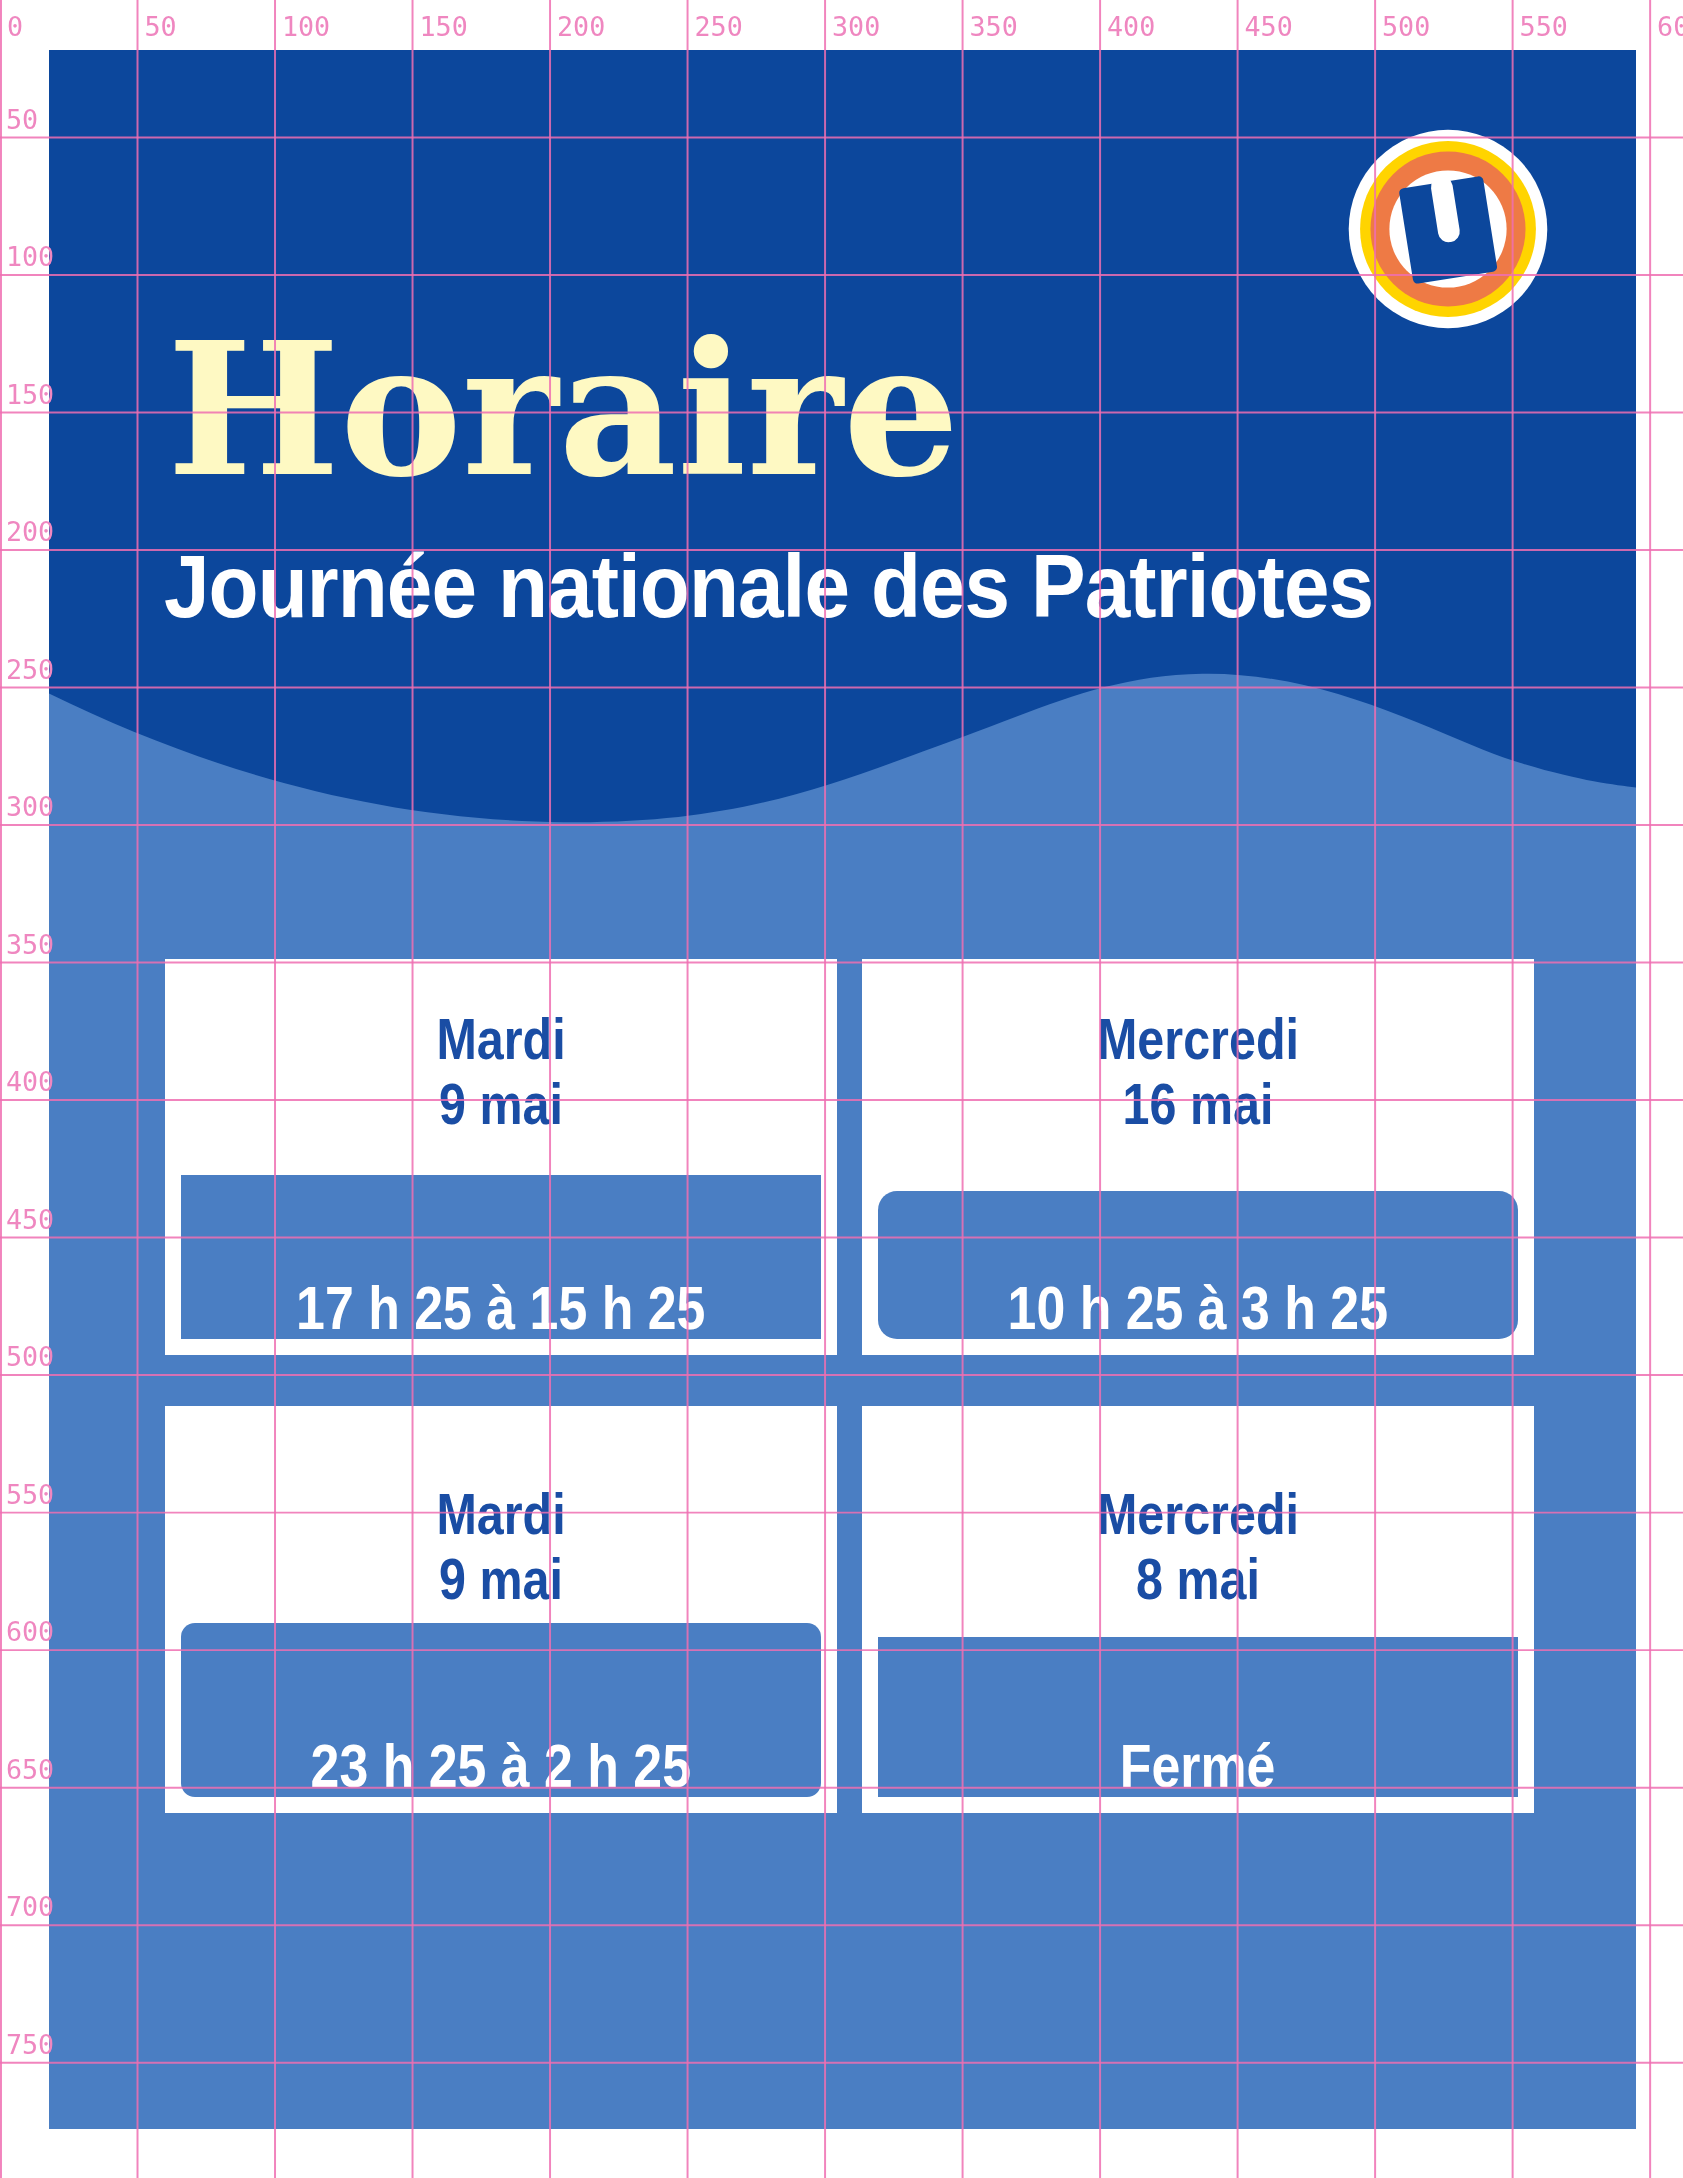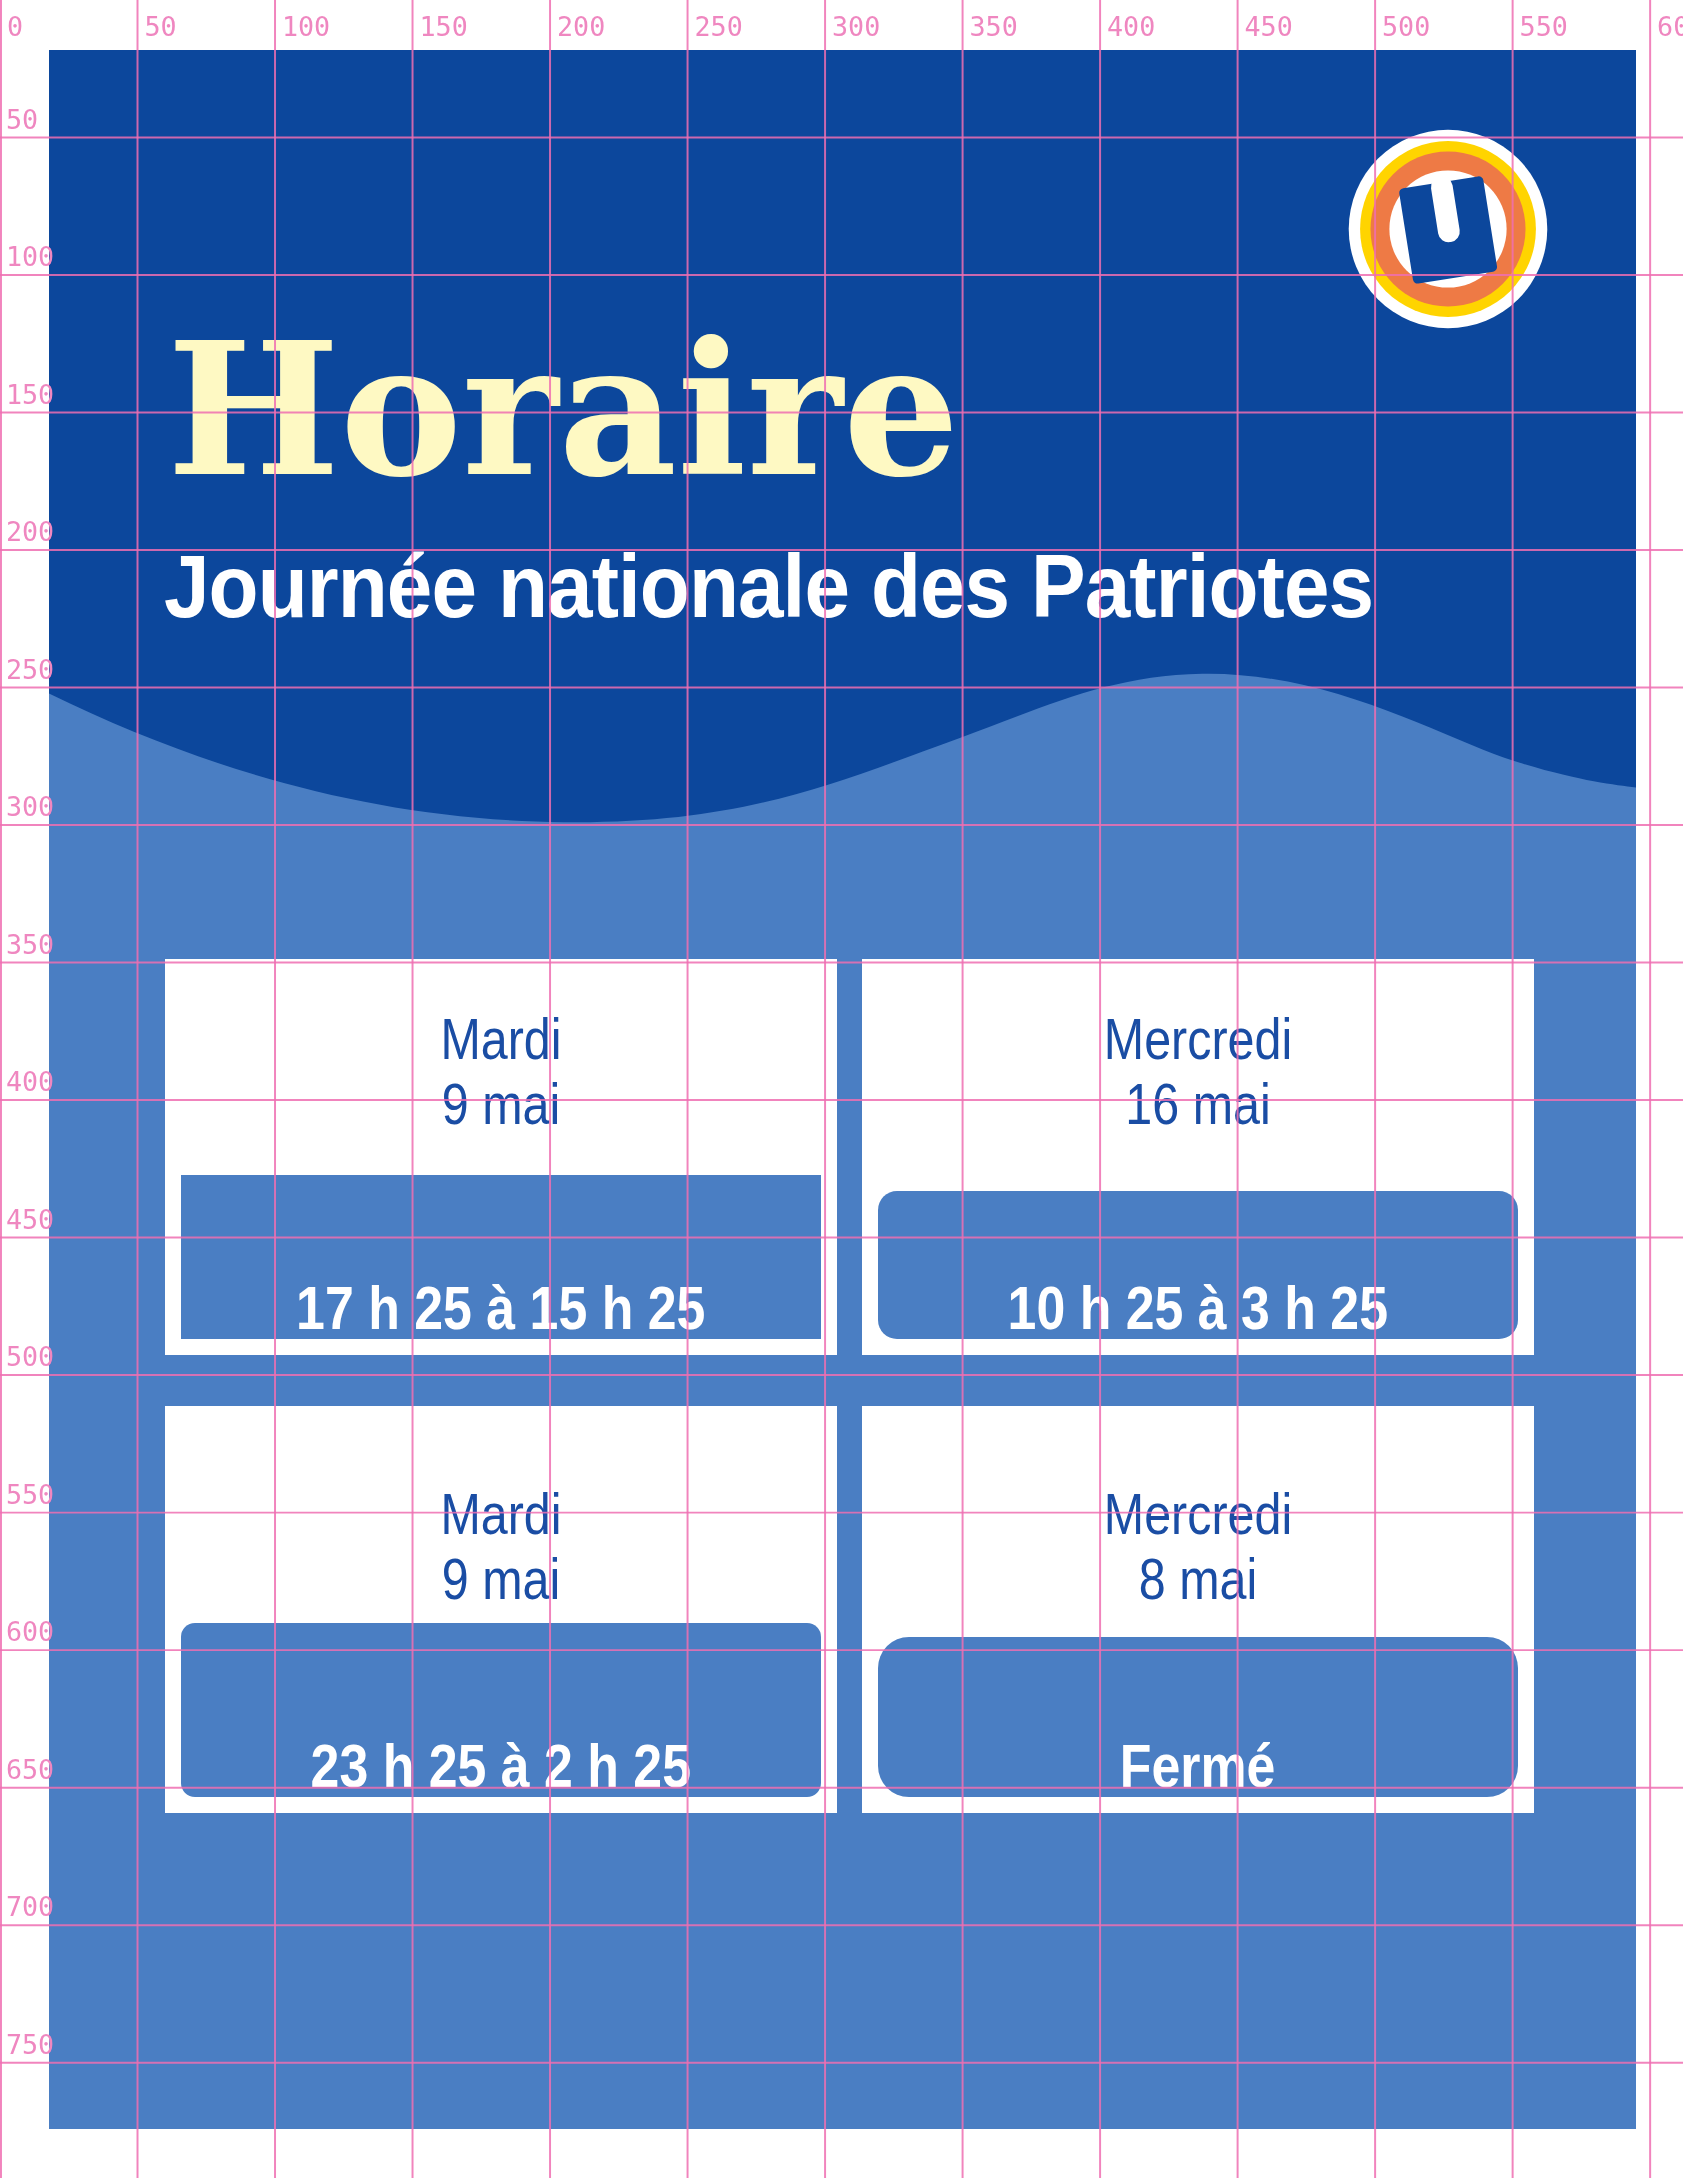--- a/index.html
+++ b/index.html
@@ -25,21 +25,21 @@
     position:absolute;left:115px;top:492px;
     font-weight:700;font-size:89px;line-height:1;letter-spacing:-1px;
     color:#fff;white-space:nowrap;
     transform:scaleX(.92);transform-origin:left top;
   }
   
   .card{position:absolute;background:#fff;}
   .card-header{
     position:absolute;left:0;top:0;right:0;
     text-align:center;color:var(--card-text);
-    font-weight:400;font-size:57px;line-height:65px;
+    font-weight:700;font-size:57px;line-height:65px;
   }
   .card-header .line{display:block;transform:scaleX(.85);white-space:nowrap;}
   .card-body{
     position:absolute;left:16px;right:16px;bottom:16px;
     background:var(--light-blue);
     display:flex;align-items:flex-end;justify-content:center;
   }
   .card-body .hours{
     color:#fff;font-weight:700;font-size:61px;line-height:1;
     transform:scaleX(.85);white-space:nowrap;
@@ -107,21 +107,21 @@
     </div>
     <div class="card-body" style="top: 217px; border-radius: 14px;">
       <span class="hours">23 h 25 à 2 h 25</span>
     </div>
   </div>
       <div class="card" style="left: 813px; top: 1356px; width: 672px; height: 407px;">
     <div class="card-header" style="height: 217px; padding-top: 76px;">
       <span class="line">Mercredi</span>
       <span class="line">8 mai</span>
     </div>
-    <div class="card-body" style="top: 231px; border-radius: 31px;">
+    <div class="card-body" style="top: 231px;">
       <span class="hours">Fermé</span>
     </div>
   </div>
     </div>
 </div>
 
 <svg class="grid-svg" id="grid" width="1683" height="2178" viewBox="0 0 1700 2200">
     <line x1="1" y1="0" x2="1" y2="2200" class="grid-line"></line>
     <text x="7" y="36" class="ruler-label">0</text>
     <line x1="138.9" y1="0" x2="138.9" y2="2200" class="grid-line"></line>

